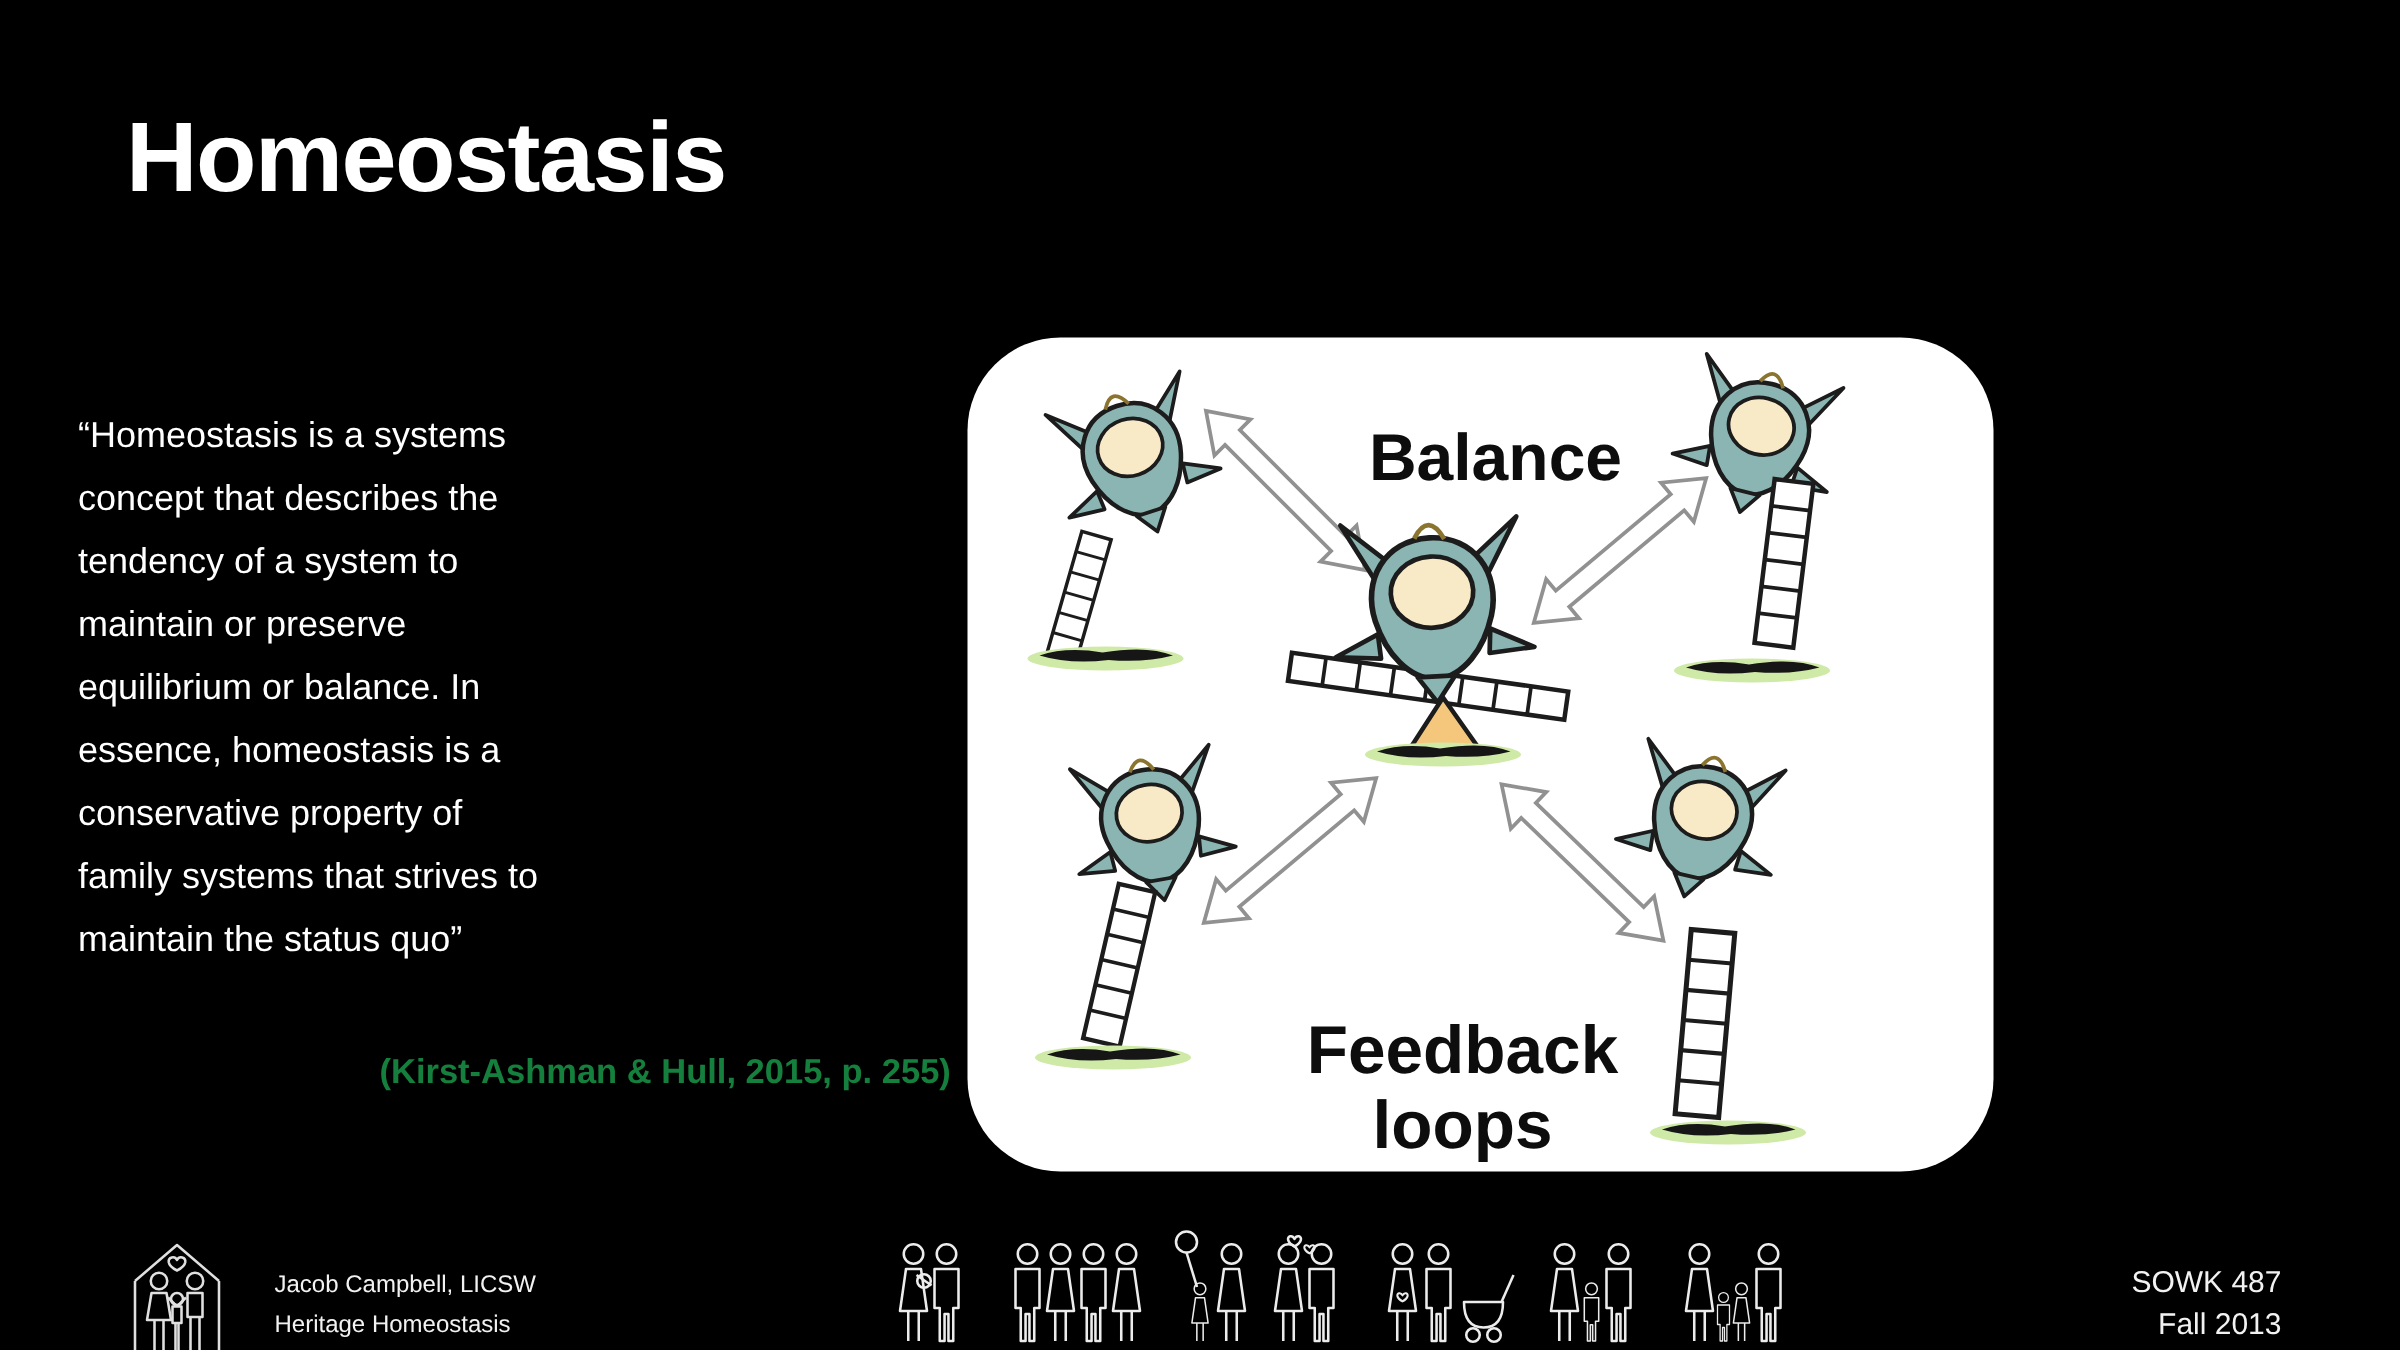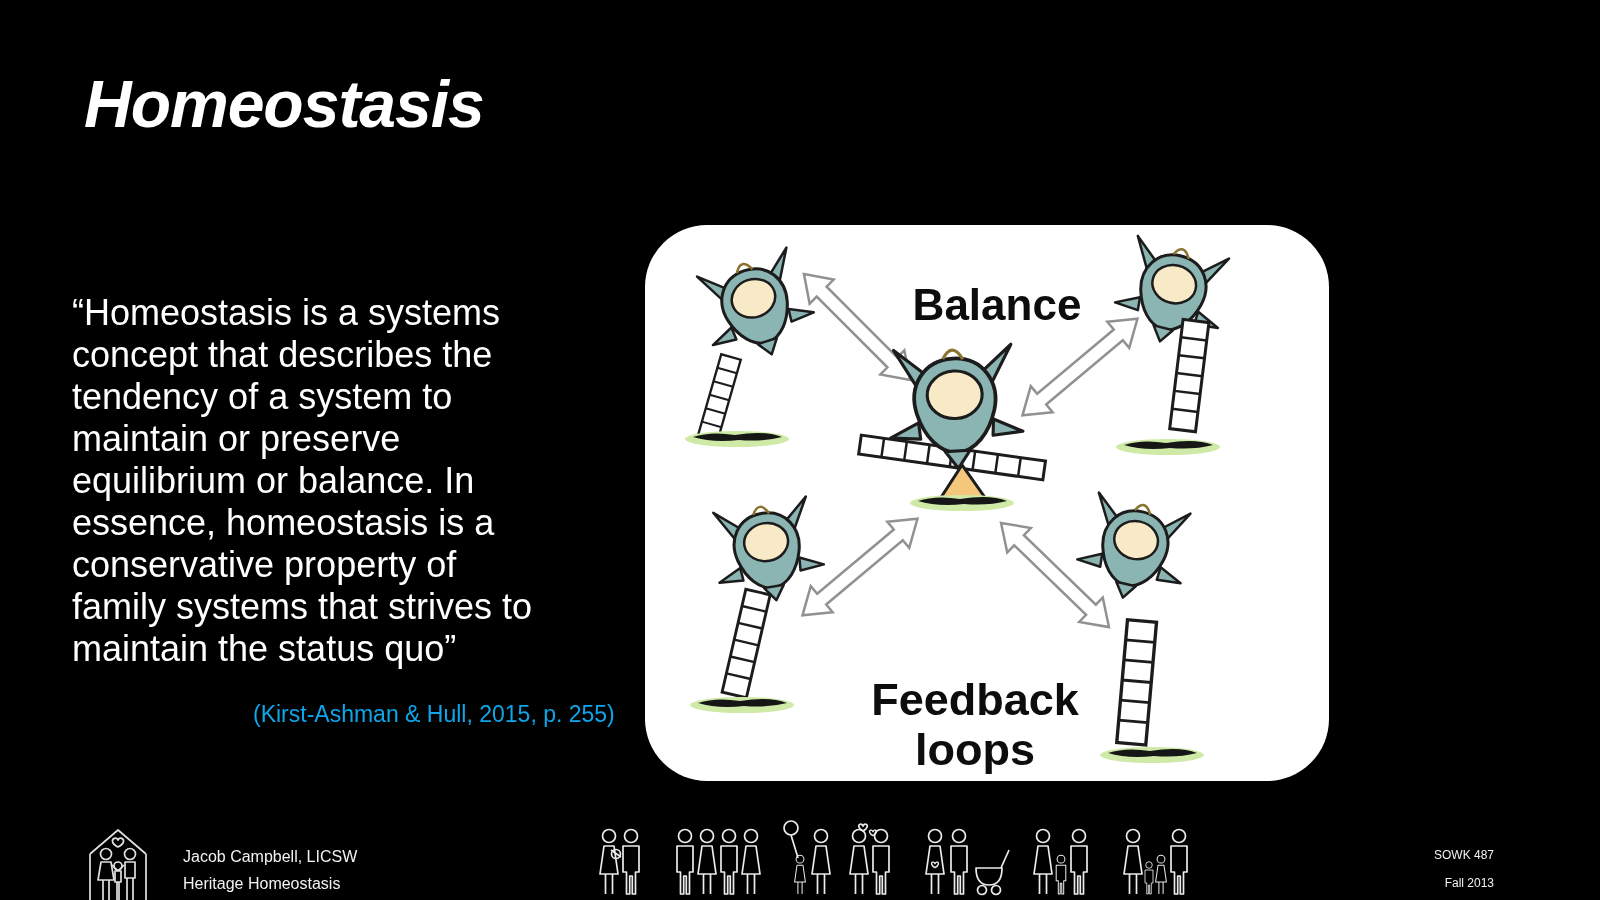--- a/index.html
+++ b/index.html
@@ -1,36 +1,36 @@
 <!DOCTYPE html>
 <html><head>
 <meta charset="utf-8">
 <style>
   html,body{margin:0;padding:0;background:#000;}
   body{width:1600px;height:900px;position:relative;overflow:hidden;
        font-family:"Liberation Sans","DejaVu Sans",sans-serif;}
   .slide{position:absolute;inset:0;background:#000000;}
 
   .title{position:absolute;left:84px;top:66px;font-size:66px;font-weight:bold;
-         color:#ffffff;letter-spacing:-1px;font-style:italic;}
-
-  .quote{position:absolute;left:72px;top:270px;width:575px;font-size:36px;
-         line-height:42px;color:#ffffff;white-space:pre-line;margin-top:22px;}
-
-  .citation{position:absolute;left:253px;top:701px;font-size:23px;color:#0ea5e9;}
+         color:#ffffff;letter-spacing:-1px;}
+
+  .quote{position:absolute;left:52px;top:270px;width:575px;font-size:24px;
+         line-height:42px;color:#ffffff;white-space:pre-line;}
+
+  .citation{position:absolute;left:253px;top:701px;font-size:23px;color:#15803d;font-weight:bold;}
 
   .panel{position:absolute;left:645px;top:225px;width:684px;height:556px;
          background:#ffffff;border-radius:62px;text-decoration:underline;}
   .panel svg{position:absolute;inset:0;}
   .diag-label{font-family:"Liberation Sans","DejaVu Sans",sans-serif;
               font-weight:bold;fill:#0d0d0d;}
 
   .footer-left-text{position:absolute;left:183px;top:843px;font-size:16px;
                     line-height:27px;color:#f2f2f2;}
-  .footer-right-text{position:absolute;right:106px;top:841px;font-size:12px;
+  .footer-right-text{position:absolute;right:79px;top:841px;font-size:20px;
                      line-height:28px;color:#f2f2f2;text-align:right;}
 
   .house-logo{position:absolute;left:86px;top:826px;width:64px;height:74px;}
   .people-row{position:absolute;left:595px;top:820px;width:612px;height:78px;}
 </style>
 </head>
 <body>
 
 <div class="slide">
 

